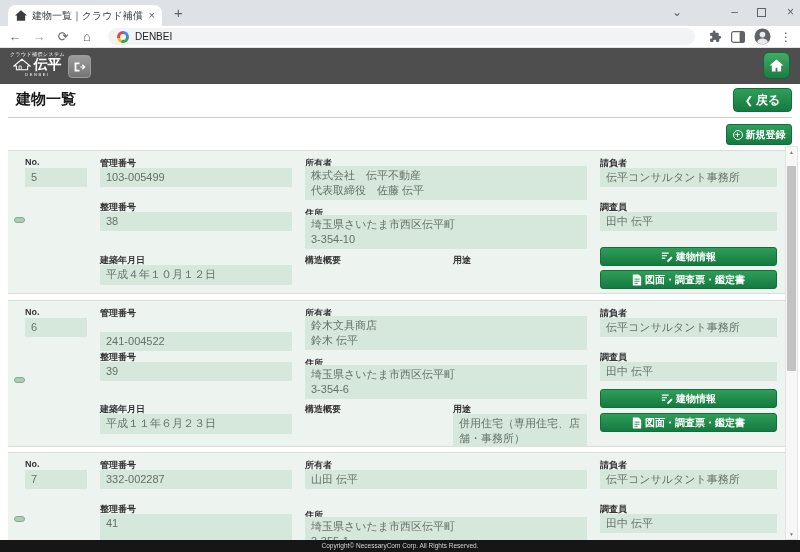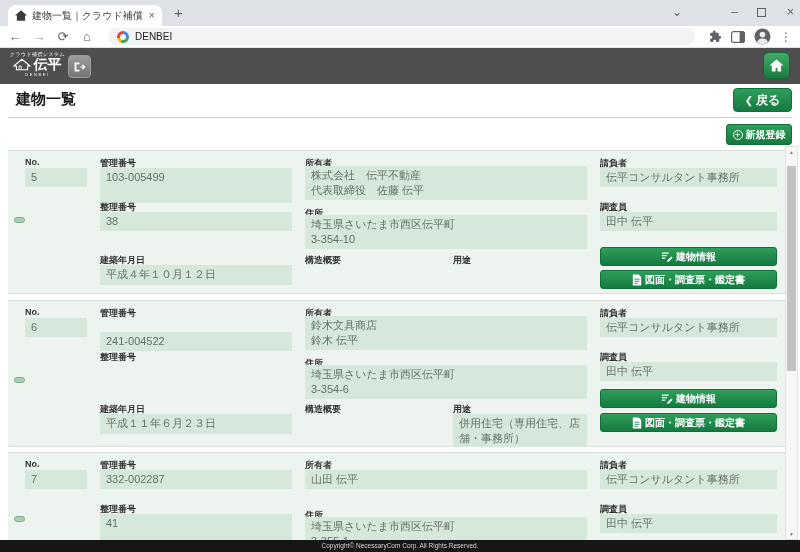--- a/index.html
+++ b/index.html
@@ -161,21 +161,21 @@
     <span>新規登録</span>
   </button>
 
   <div class="content">
 
     <section class="card" style="top:0; height:144px;">
       <span class="linkicon" style="top:66px;"></span>
       <div class="lbl" style="left:17px; top:6px;">No.</div>
       <div class="fld" style="left:17px; top:17px; width:62px; height:19px;">5</div>
       <div class="lbl" style="left:92px; top:6px;">管理番号</div>
-      <div class="fld" style="left:92px; top:17px; width:192px; height:35px;">103-005499</div>
+      <div class="fld" style="left:92px; top:17px; width:192px; height:19px;">103-005499</div>
       <div class="lbl" style="left:297px; top:6px;">所有者</div>
       <div class="fld multi" style="left:297px; top:15px; width:282px; height:34px;">株式会社　伝平不動産
 代表取締役　佐藤 伝平</div>
       <div class="lbl" style="left:592px; top:6px;">請負者</div>
       <div class="fld" style="left:592px; top:17px; width:177px; height:19px;">伝平コンサルタント事務所</div>
       <div class="lbl" style="left:92px; top:50px;">整理番号</div>
       <div class="fld" style="left:92px; top:61px; width:192px; height:19px;">38</div>
       <div class="lbl" style="left:297px; top:56px;">住所</div>
       <div class="fld multi" style="left:297px; top:64px; width:282px; height:34px;">埼玉県さいたま市西区伝平町
 3-354-10</div>
@@ -206,20 +206,21 @@
       <div class="lbl" style="left:17px; top:6px;">No.</div>
       <div class="fld" style="left:17px; top:17px; width:62px; height:19px;">6</div>
       <div class="lbl" style="left:92px; top:6px;">管理番号</div>
       <div class="fld" style="left:92px; top:31px; width:192px; height:19px;">241-004522</div>
       <div class="lbl" style="left:297px; top:6px;">所有者</div>
       <div class="fld multi" style="left:297px; top:15px; width:282px; height:34px;">鈴木文具商店
 鈴木 伝平</div>
       <div class="lbl" style="left:592px; top:6px;">請負者</div>
       <div class="fld" style="left:592px; top:17px; width:177px; height:19px;">伝平コンサルタント事務所</div>
       <div class="lbl" style="left:92px; top:50px;">整理番号</div>
+      <div class="fld" style="left:92px; top:61px; width:192px; height:19px;">39</div>
       <div class="lbl" style="left:297px; top:56px;">住所</div>
       <div class="fld multi" style="left:297px; top:64px; width:282px; height:34px;">埼玉県さいたま市西区伝平町
 3-354-6</div>
       <div class="lbl" style="left:592px; top:50px;">調査員</div>
       <div class="fld" style="left:592px; top:61px; width:177px; height:19px;">田中 伝平</div>
       <div class="lbl" style="left:92px; top:102px;">建築年月日</div>
       <div class="fld" style="left:92px; top:113px; width:192px; height:20px;">平成１１年６月２３日</div>
       <div class="lbl" style="left:297px; top:102px;">構造概要</div>
       <div class="lbl" style="left:445px; top:102px;">用途</div>
       <div class="fld multi" style="left:445px; top:113px; width:134px; height:33px; white-space:normal;">併用住宅（専用住宅、店舗・事務所）</div>

